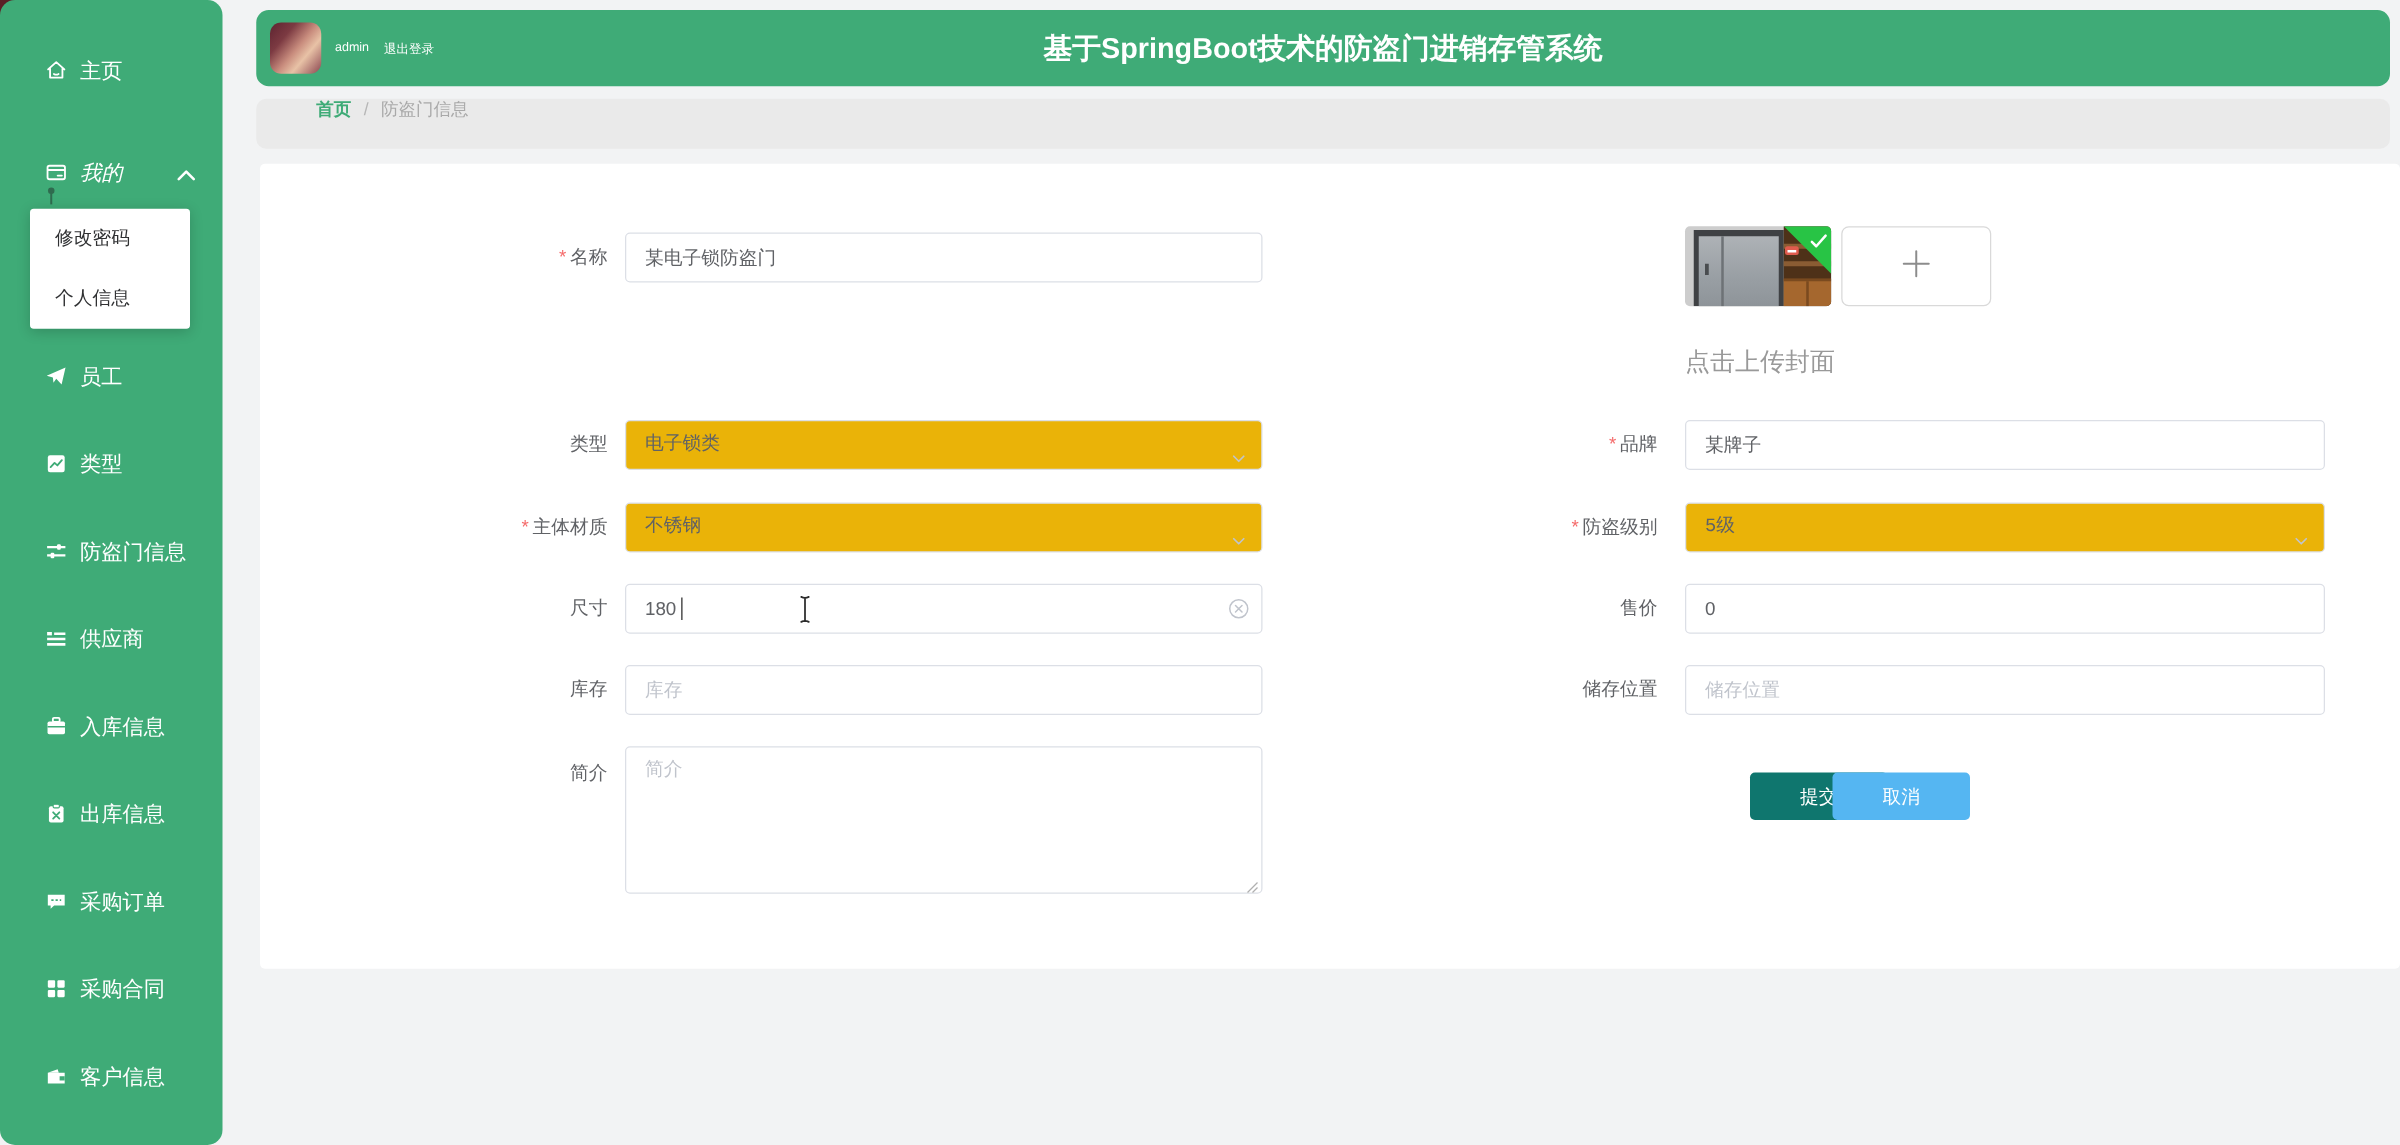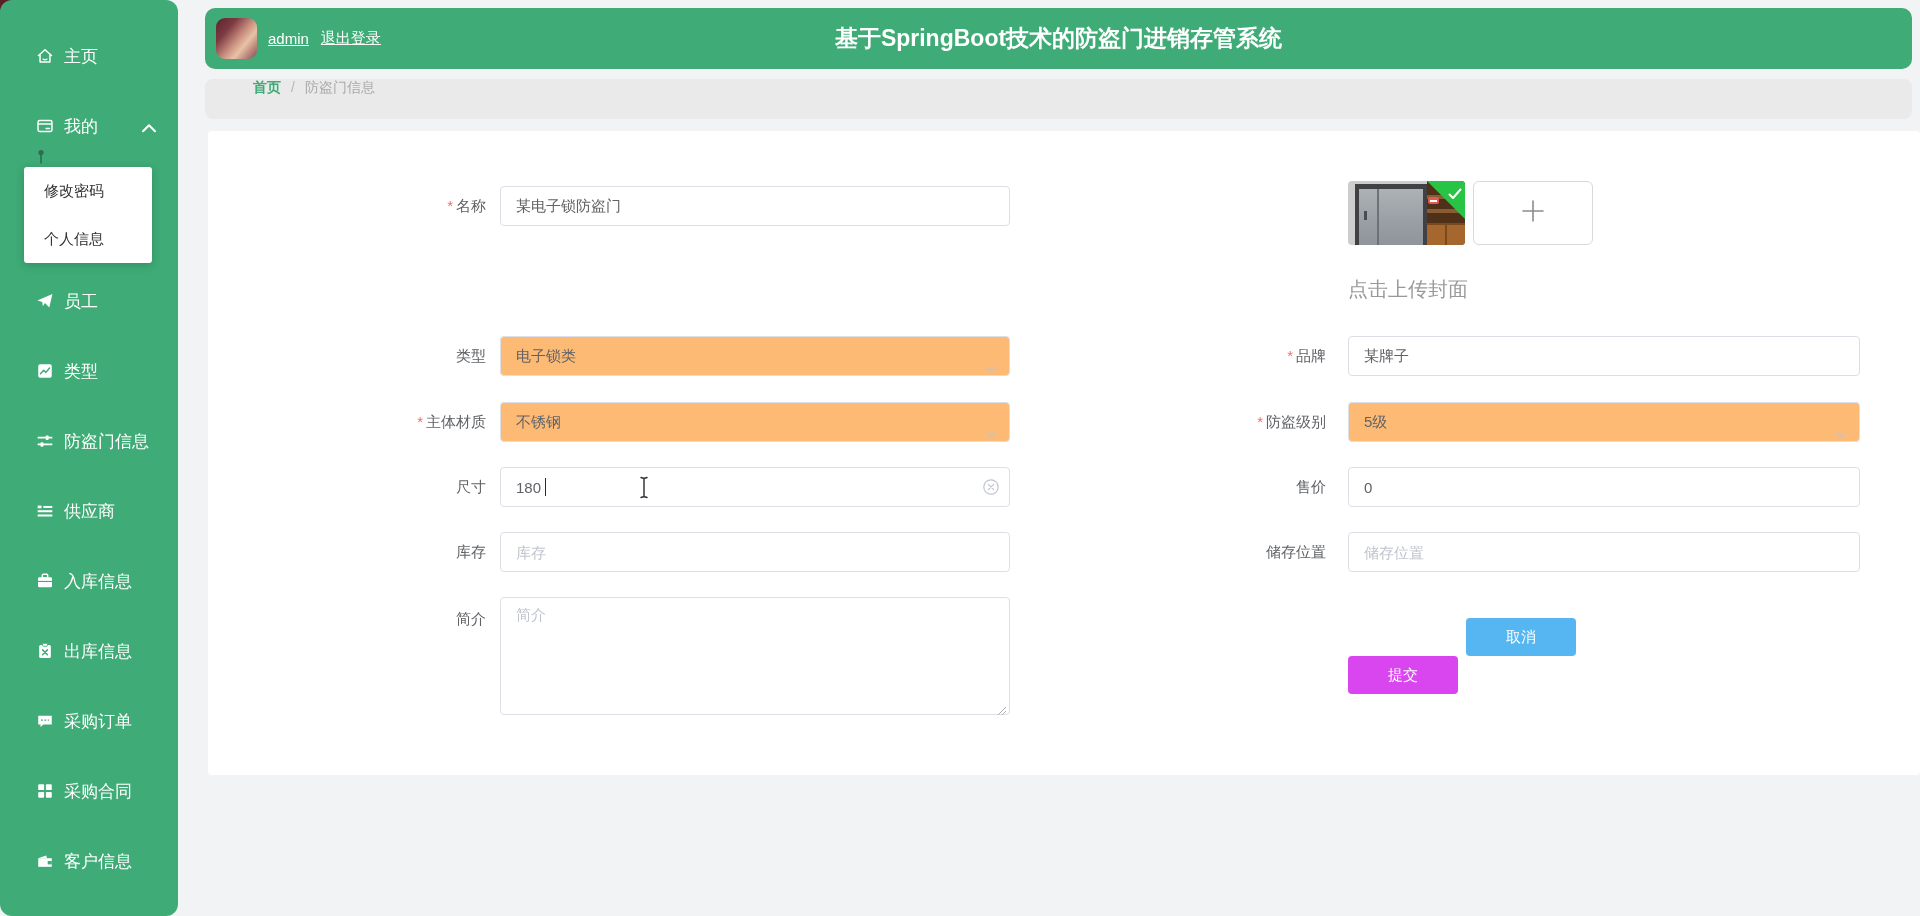--- a/index.html
+++ b/index.html
@@ -19,42 +19,42 @@
 
   .submenu-pin { position:absolute; left:36px; top:149px; width:10px; height:16px; z-index:3; }
   .submenu { position:absolute; left:24px; top:167px; width:128px; height:96px; background:#fff; border-radius:3px; box-shadow:0 2px 10px rgba(0,0,0,.18); z-index:3; }
   .submenu-item { height:48px; line-height:48px; padding-left:20px; color:#303133; font-size:15px; cursor:pointer; }
 
   
   .header { position:absolute; left:205px; top:8px; right:8px; height:61px; background:#3FAB77; border-radius:10px; z-index:1; }
   .header-title { position:absolute; left:0; right:0; top:0; height:61px; line-height:61px; text-align:center; color:#fff; font-size:23px; font-weight:bold; }
   .avatar { position:absolute; left:11px; top:10px; width:41px; height:41px; border-radius:9px;
     background:linear-gradient(130deg,#5d2330 0%,#7c3a42 28%,#c98d7e 52%,#e8c2a6 68%,#8a4550 100%); }
-  .user-line { position:absolute; left:63px; top:0; height:61px; display:flex; align-items:center; gap:12px; color:#fff; font-size:15px;text-decoration:underline; }
+  .user-line { position:absolute; left:63px; top:0; height:61px; display:flex; align-items:center; gap:12px; color:#fff; font-size:10px; }
   .logout { cursor:pointer; }
 
   
   .breadcrumb { position:absolute; left:205px; top:79px; right:8px; height:40px; background:#EAEAEA; border-radius:8px; display:flex; align-items:flex-start; padding-left:48px; font-size:14px; z-index:1; }
   .bc-home { color:#3FAB77; font-weight:bold; cursor:pointer; }
   .bc-sep { color:#B6B6B6; margin:0 10px; }
   .bc-current { color:#A9A9A9; }
 
   
   .card { position:absolute; left:208px; top:131px; width:1712px; height:644px; background:#fff; border-radius:4px; z-index:1; }
 
   .f-label { position:absolute; height:40px; line-height:40px; font-size:15px; color:#606266; text-align:right; padding-right:12px; white-space:nowrap; }
   .f-label .req { color:#F56C6C; margin-right:3px; }
   .lbl-left  { left:90px;  width:200px; }
   .lbl-right { left:930px; width:200px; }
 
   .f-input { position:absolute; height:40px; background:#fff; border:1px solid #DCDFE6; border-radius:4px; font-size:15px; color:#606266; padding:2px 15px; width:510px; outline:none; }
   .f-input::placeholder { color:#C0C4CC; }
   input.f-input { font-family:"Liberation Sans","DejaVu Sans",sans-serif; }
 
-  .f-select { position:absolute; height:40px; background:#fdba74; border:1px solid #DCDFE6; border-radius:4px; font-size:15px; color:#606266; width:510px; line-height:38px; padding:0 15px; cursor:pointer; }
+  .f-select { position:absolute; height:40px; background:#eab308; border:1px solid #DCDFE6; border-radius:4px; font-size:15px; color:#606266; width:510px; line-height:38px; padding:0 15px; cursor:pointer;font-family:Liberation Mono, monospace; }
   .sel-caret { position:absolute; right:12px; top:14px; width:12px; height:12px; }
 
   .in-wrap { position:absolute; width:510px; height:40px; }
   .in-wrap .f-input { left:0; top:0; width:100%; }
   .text-caret { position:absolute; left:45px; top:11px; width:1px; height:18px; background:#2b2b2b; }
   .clear-ic { position:absolute; right:10px; top:11px; width:18px; height:18px; cursor:pointer; }
   .ibeam { position:absolute; left:138px; top:9px; width:12px; height:23px; }
 
   .f-textarea { position:absolute; width:510px; height:118px; border:1px solid #DCDFE6; border-radius:4px; font-size:15px; color:#606266; padding:8px 15px; resize:none; outline:none; font-family:"Liberation Sans","DejaVu Sans",sans-serif; }
   .f-textarea::placeholder { color:#C0C4CC; }
@@ -72,42 +72,42 @@
   .thumb .cab-split { position:absolute; left:97px; top:44px; width:2px; height:20px; background:#7a4a1f; }
   .thumb .corner-badge { position:absolute; right:0; top:0; width:0; height:0; border-left:38px solid transparent; border-top:38px solid #28C445; }
   .thumb .check { position:absolute; right:3px; top:5px; width:14px; height:12px; }
   .thumb .mini-red { position:absolute; right:26px; top:16px; width:11px; height:7px; background:#E05B4D; border-radius:2px; }
   .thumb .mini-red::after { content:""; position:absolute; left:2px; top:2.5px; width:7px; height:2px; background:#fff; }
 
   .upload-box { position:absolute; left:1265px; top:50px; width:120px; height:64px; background:#fff; border:1px solid #D9D9D9; border-radius:6px; display:flex; align-items:center; justify-content:center; cursor:pointer; }
   .upload-hint { position:absolute; left:1140px; top:145px; font-size:20px; color:#999; }
 
   .btn { position:absolute; top:487px; width:110px; height:38px; border:none; border-radius:4px; color:#fff; font-size:15px; cursor:pointer; font-family:inherit; }
-  .btn-submit { left:1140px; background:#d946ef;margin-top:38px; }
+  .btn-submit { left:1192px; background:#0f766e; }
   .btn-cancel { left:1258px; background:#55B6F2; }
 </style>
 </head>
 <body>
 
 <div class="screen">
   <div class="corner-peek"></div>
 
   <div class="sidebar">
 
     <div class="nav-item" style="top:38px;">
       <span class="ic">
         <svg viewBox="0 0 16 16">
             <path d="M2.2 7.6 8 2.4 13.8 7.6 M3.6 6.8 V13.4 H12.4 V6.8" fill="none" stroke="#fff" stroke-width="1.3" stroke-linecap="round" stroke-linejoin="round"></path>
             <path d="M6.3 10.8 q1.7 1.1 3.4 0" fill="none" stroke="#fff" stroke-width="1.2" stroke-linecap="round"></path>
           </svg>
       </span>
       <span>主页</span>
     </div>
 
-    <div class="nav-item" style="top:108px;">
+    <div class="nav-item" style="top:120px;font-style:italic;">
       <span class="ic">
         <svg viewBox="0 0 16 16">
             <rect x="1.8" y="3.2" width="12.4" height="9.6" rx="1.4" fill="none" stroke="#fff" stroke-width="1.3"></rect>
             <path d="M1.8 6.2 H14.2" stroke="#fff" stroke-width="1.3"></path>
             <path d="M9 10.2 H12" stroke="#fff" stroke-width="1.3" stroke-linecap="round"></path>
           </svg>
       </span>
       <span>我的</span>
       <span class="nav-caret">
         <svg viewBox="0 0 12 12">

